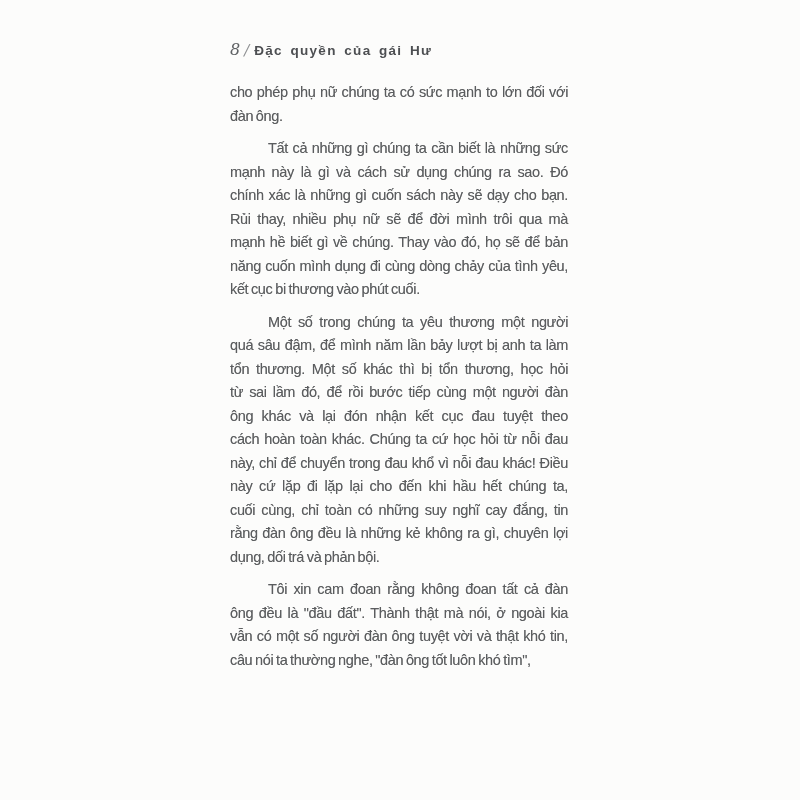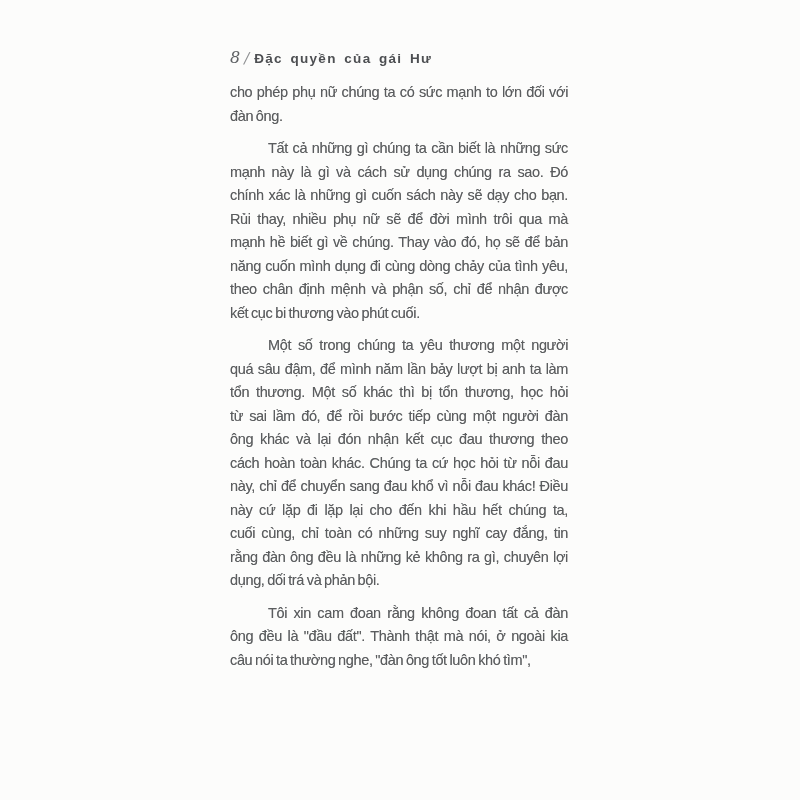--- a/index.html
+++ b/index.html
@@ -11,21 +11,21 @@
     position: relative;
     width: 800px;
     height: 800px;
     background: #fcfcfb;
     font-family: "Liberation Sans", sans-serif;
     overflow: hidden;
   }
   .header {
     position: absolute;
     left: 230px;
-    top: 48px;
+    top: 40px;
     white-space: nowrap;
     color: #55575a;
   }
   .pagenum {
     font-family: "DejaVu Serif", serif;
     font-style: italic;
     font-size: 16px;
     color: #606366;
   }
   .sep {
@@ -83,35 +83,35 @@
         <div class="line">cho phép phụ nữ chúng ta có sức mạnh to lớn đối với</div>
         <div class="line end">đàn ông.</div>
       </div>
       <div class="para">
         <div class="line indent">Tất cả những gì chúng ta cần biết là những sức</div>
         <div class="line">mạnh này là gì và cách sử dụng chúng ra sao. Đó</div>
         <div class="line">chính xác là những gì cuốn sách này sẽ dạy cho bạn.</div>
         <div class="line">Rủi thay, nhiều phụ nữ sẽ để đời mình trôi qua mà</div>
         <div class="line">mạnh hề biết gì về chúng. Thay vào đó, họ sẽ để bản</div>
         <div class="line">năng cuốn mình dụng đi cùng dòng chảy của tình yêu,</div>
-        <div class="line">theo chân định mệnh và phận số, chỉ để nhận được</div>
         <div class="line end">kết cục bi thương vào phút cuối.</div>
       </div>
       <div class="para">
         <div class="line indent">Một số trong chúng ta yêu thương một người</div>
         <div class="line">quá sâu đậm, để mình năm lần bảy lượt bị anh ta làm</div>
         <div class="line">tổn thương. Một số khác thì bị tổn thương, học hỏi</div>
         <div class="line">từ sai lầm đó, để rồi bước tiếp cùng một người đàn</div>
-        <div class="line">ông khác và lại đón nhận kết cục đau thương theo</div>
+        <div class="line">ông khác và lại đón nhận kết cục đau tuyệt theo</div>
         <div class="line">cách hoàn toàn khác. Chúng ta cứ học hỏi từ nỗi đau</div>
-        <div class="line">này, chỉ để chuyển sang đau khổ vì nỗi đau khác! Điều</div>
+        <div class="line">này, chỉ để chuyển trong đau khổ vì nỗi đau khác! Điều</div>
         <div class="line">này cứ lặp đi lặp lại cho đến khi hầu hết chúng ta,</div>
         <div class="line">cuối cùng, chỉ toàn có những suy nghĩ cay đắng, tin</div>
         <div class="line">rằng đàn ông đều là những kẻ không ra gì, chuyên lợi</div>
         <div class="line end">dụng, dối trá và phản bội.</div>
       </div>
       <div class="para">
         <div class="line indent">Tôi xin cam đoan rằng không đoan tất cả đàn</div>
         <div class="line">ông đều là "đầu đất". Thành thật mà nói, ở ngoài kia</div>
+        <div class="line">vẫn có một số người đàn ông tuyệt vời và thật khó tin,</div>
         <div class="line end">câu nói ta thường nghe, "đàn ông tốt luôn khó tìm",</div>
       </div>
     </div>
 </div>
 
 </body></html>

